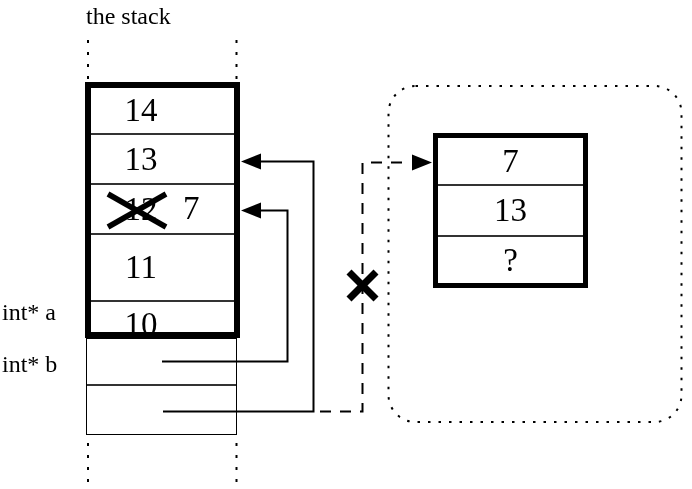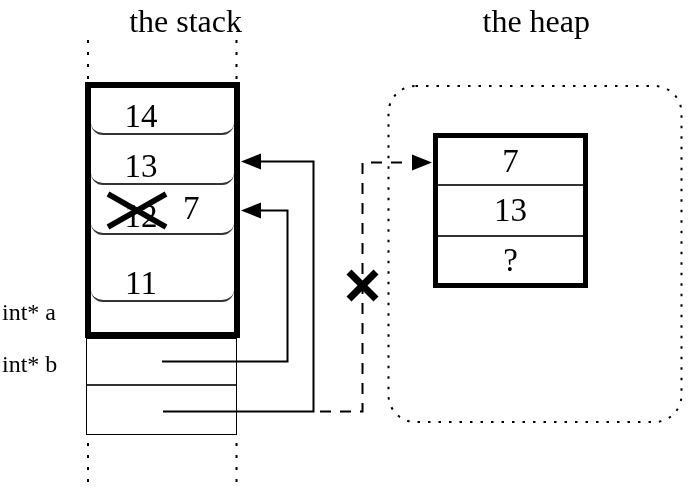--- a/index.html
+++ b/index.html
@@ -7,40 +7,39 @@
     position: relative;
     width: 692px;
     height: 489px;
     background: #ffffff;
     font-family: "Liberation Serif", serif;
     color: #000000;
     overflow: hidden;
   }
   .title {
     position: absolute;
-    font-size: 32px;
-    text-align: right;
+    font-size: 24px;
+    text-align: left;
     white-space: nowrap;
   }
   .stack-title { left: 86px; top: 3px; width: 156px; }
   .heap-title  { left: 434px; top: 3px; width: 156px; }
 
   .stack-frame {
     position: absolute;
     left: 85px; top: 82px;
     width: 143px; height: 244px;
     border: 6px solid #000;
     background: #fff;
   }
   .stack-frame .cell {
     position: relative;
     display: flex;
-    align-items: flex-end;
+    align-items: center;
     box-sizing: border-box;
-    border-radius: 12px;
   }
   .stack-frame .cell.sep { border-bottom: 2px solid #333; }
   .c1 { height: 47px; } .c2 { height: 50px; } .c3 { height: 50px; }
   .c4 { height: 67px; } .c5 { height: 45px; }
   .num {
     display: inline-block;
     width: 100px;
     text-align: center;
     font-size: 33px;
     line-height: 1;
@@ -99,35 +98,37 @@
     z-index: 5;
     pointer-events: none;
   }
 </style>
 </head>
 <body>
 
 <div class="canvas">
 
   <div class="title stack-title">the stack</div>
-  <div class="title heap-title">the heap</div>
 
   <div class="stack-frame">
     <div class="cell c1 sep">
       <span class="num">14</span>
     </div>
     <div class="cell c2 sep">
       <span class="num">13</span>
     </div>
     <div class="cell c3 sep">
       <span class="num">12</span>
       <span class="replacement">7</span>
     </div>
     <div class="cell c4 sep">
       <span class="num">11</span>
+    </div>
+    <div class="cell c5">
+      <span class="num">10</span>
     </div>
   </div>
 
   <div class="stack-vars">
     <div class="var-row sep"></div>
     <div class="var-row last"></div>
   </div>
 
   <div class="ptr-label lbl-b">int* b</div>
   <div class="ptr-label lbl-a">int* a</div>

